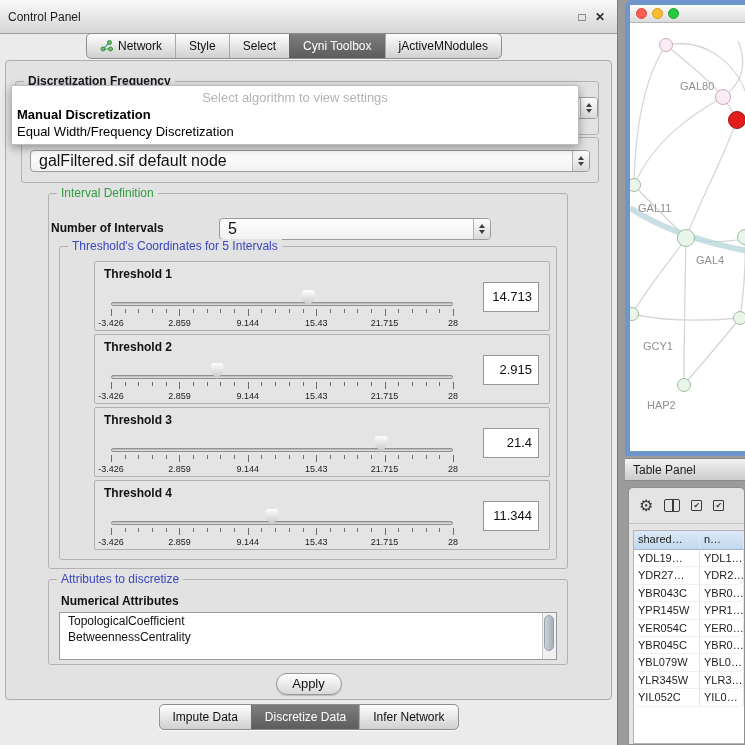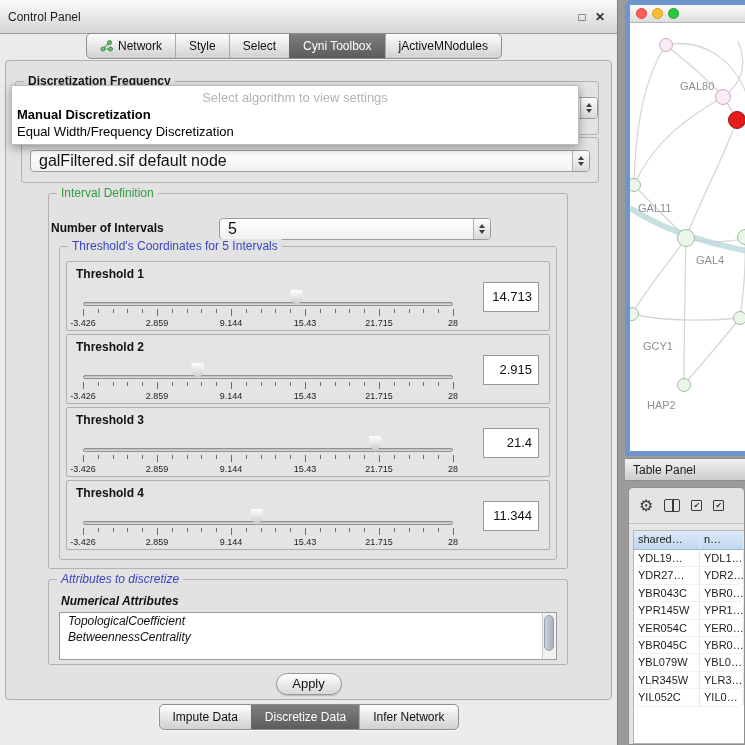--- a/index.html
+++ b/index.html
@@ -45,37 +45,37 @@
   #tabledata-group{left:15px;top:76px;width:578px;height:46px;}
   #tabledata-combo{left:8px;top:12px;right:8px;}
 
   #interval-group{left:42px;top:132px;width:520px;height:376px;}
   .lbl-bold{position:absolute;font-weight:700;font-size:12px;color:#111;}
   #intervals-label{left:2px;top:27px;}
   #intervals-combo{left:170px;top:24px;width:272px;}
   #thresholds-group{left:10px;top:52px;width:498px;height:314px;}
   #thresholds-container{position:absolute;left:6px;right:6px;top:14px;}
 
-  .threshold-panel{position:relative;height:70px;border:1px solid #b0b0b0;border-radius:2px;margin-bottom:3px;background:#e4e4e4;}
+  .threshold-panel{position:relative;height:70px;border:1px solid #b0b0b0;border-radius:2px;margin-bottom:3px;background:#e4e4e4;margin-left:28px;}
   .th-label{position:absolute;left:9px;top:5px;font-weight:700;font-size:12px;}
   .slider{position:absolute;left:16px;right:96px;top:24px;height:44px;}
   .track{position:absolute;left:0;right:0;top:16px;height:4px;background:linear-gradient(#b6b6b6,#e3e3e3);border:1px solid #909090;border-radius:2px;}
   .thumb{position:absolute;top:4px;width:13px;height:16px;margin-left:-6.5px;z-index:2;
     background:linear-gradient(#fefefe,#c6c6c6);
     clip-path:polygon(10% 0,90% 0,100% 14%,100% 58%,50% 100%,0 58%,0 14%);
     filter:drop-shadow(0 0 0.6px #777);}
   .ticks{position:absolute;left:0;right:0;top:23px;height:8px;}
   .tick{position:absolute;top:0;width:1px;height:4px;background:#6c6c6c;}
   .tick.major{height:7px;}
   .axis{position:absolute;left:0;right:0;top:32px;height:11px;font-size:9px;color:#1b1b1b;}
   .axis span{position:absolute;transform:translateX(-50%);white-space:nowrap;}
   .th-value{position:absolute;right:10px;top:20px;width:56px;height:30px;background:#fff;border:1px solid #979797;
     font-size:13px;text-align:right;line-height:28px;padding-right:6px;}
 
-  #attributes-group{left:42px;top:518px;width:520px;height:86px;font-style:italic;}
+  #attributes-group{left:42px;top:518px;width:520px;height:86px;}
   #numattr-label{left:12px;top:14px;}
   .listbox{position:absolute;left:10px;right:10px;top:32px;height:48px;background:#fff;border:1px solid #9b9b9b;overflow:hidden;}
   .list-item{font-size:12px;padding:1px 8px;}
   .list-scroll{position:absolute;right:0;top:0;bottom:0;width:14px;background:#f1f1f1;border-left:1px solid #c9c9c9;}
   .thumb-v{position:absolute;left:1px;top:2px;width:10px;height:36px;background:linear-gradient(90deg,#ccd3da,#a7b1bc);border:1px solid #95a0ac;border-radius:5px;}
 
   #apply-btn{position:absolute;left:50%;transform:translateX(-50%);top:612px;width:66px;height:22px;border-radius:11px;
     background:linear-gradient(#ffffff,#d8d8d8);border:1px solid #999;font-size:13px;text-align:center;line-height:20px;box-shadow:0 1px 1px rgba(0,0,0,.18);}
 
   

